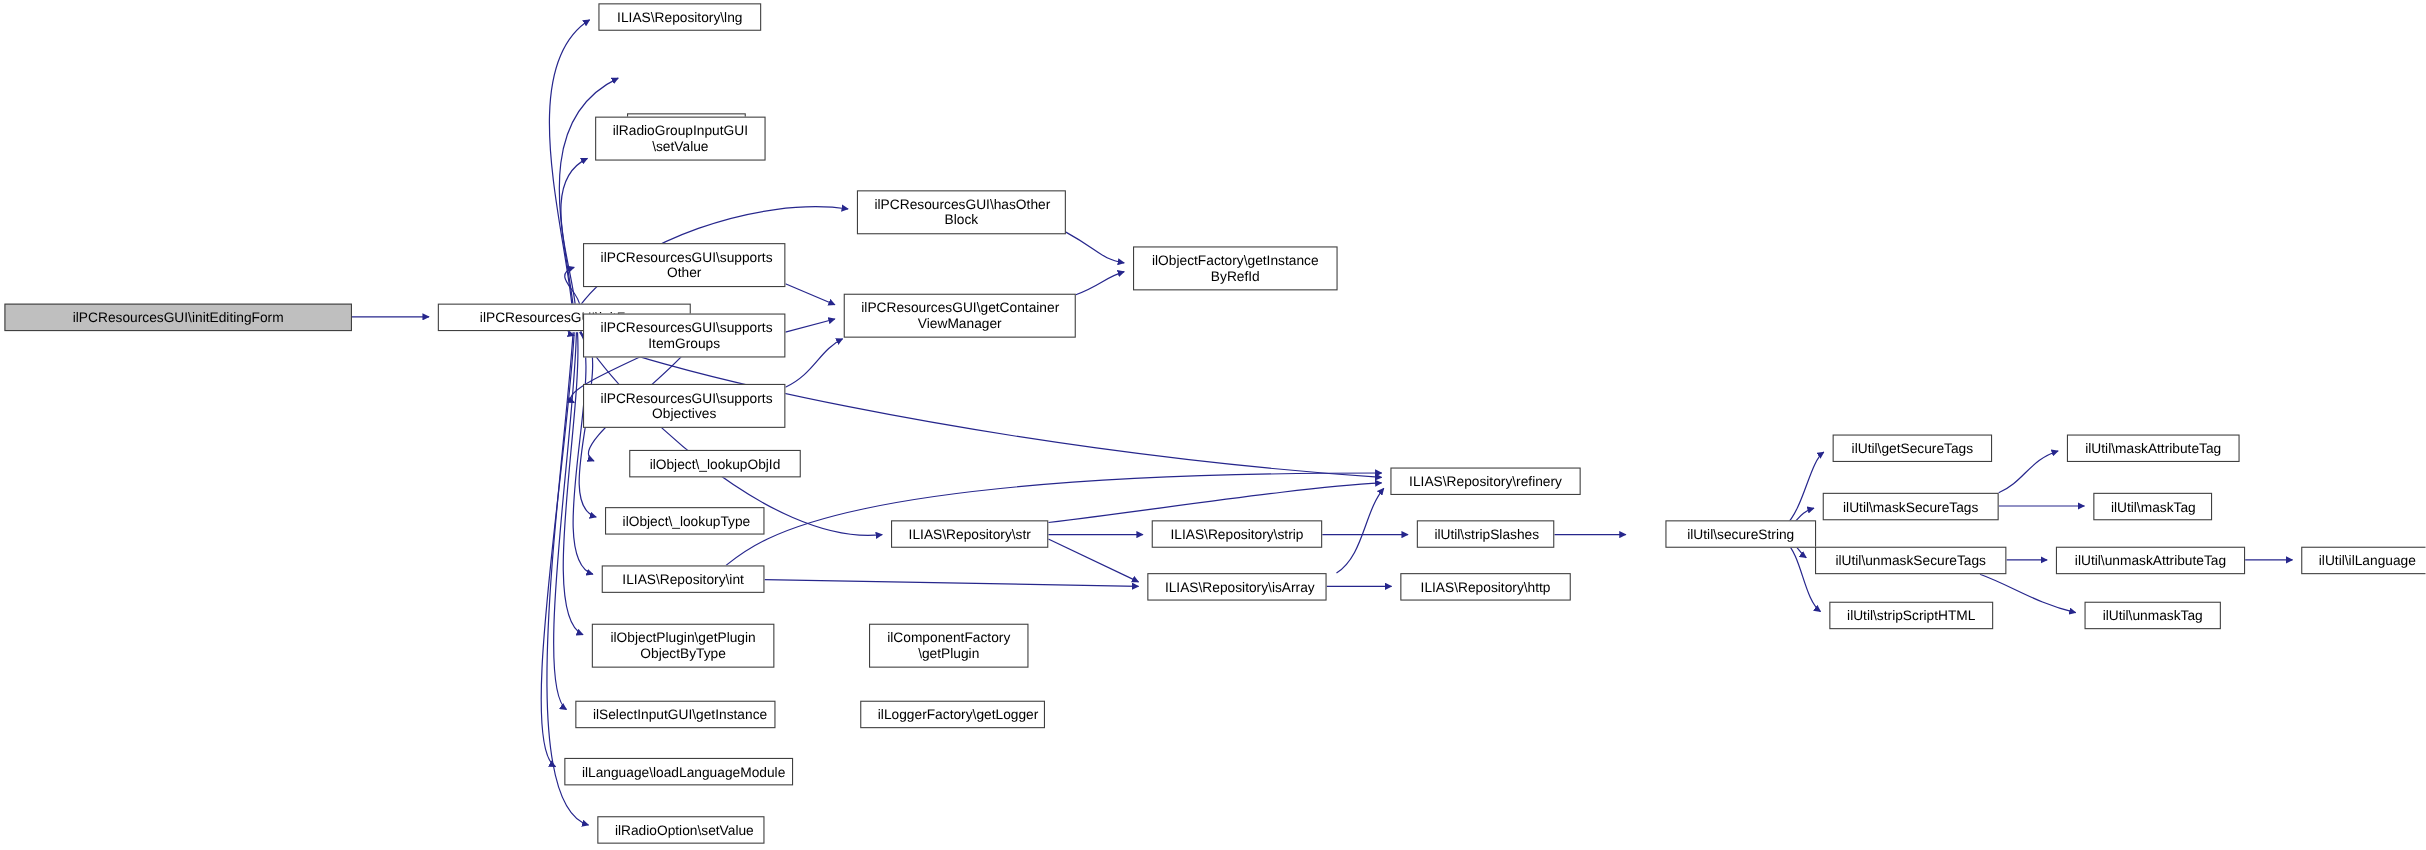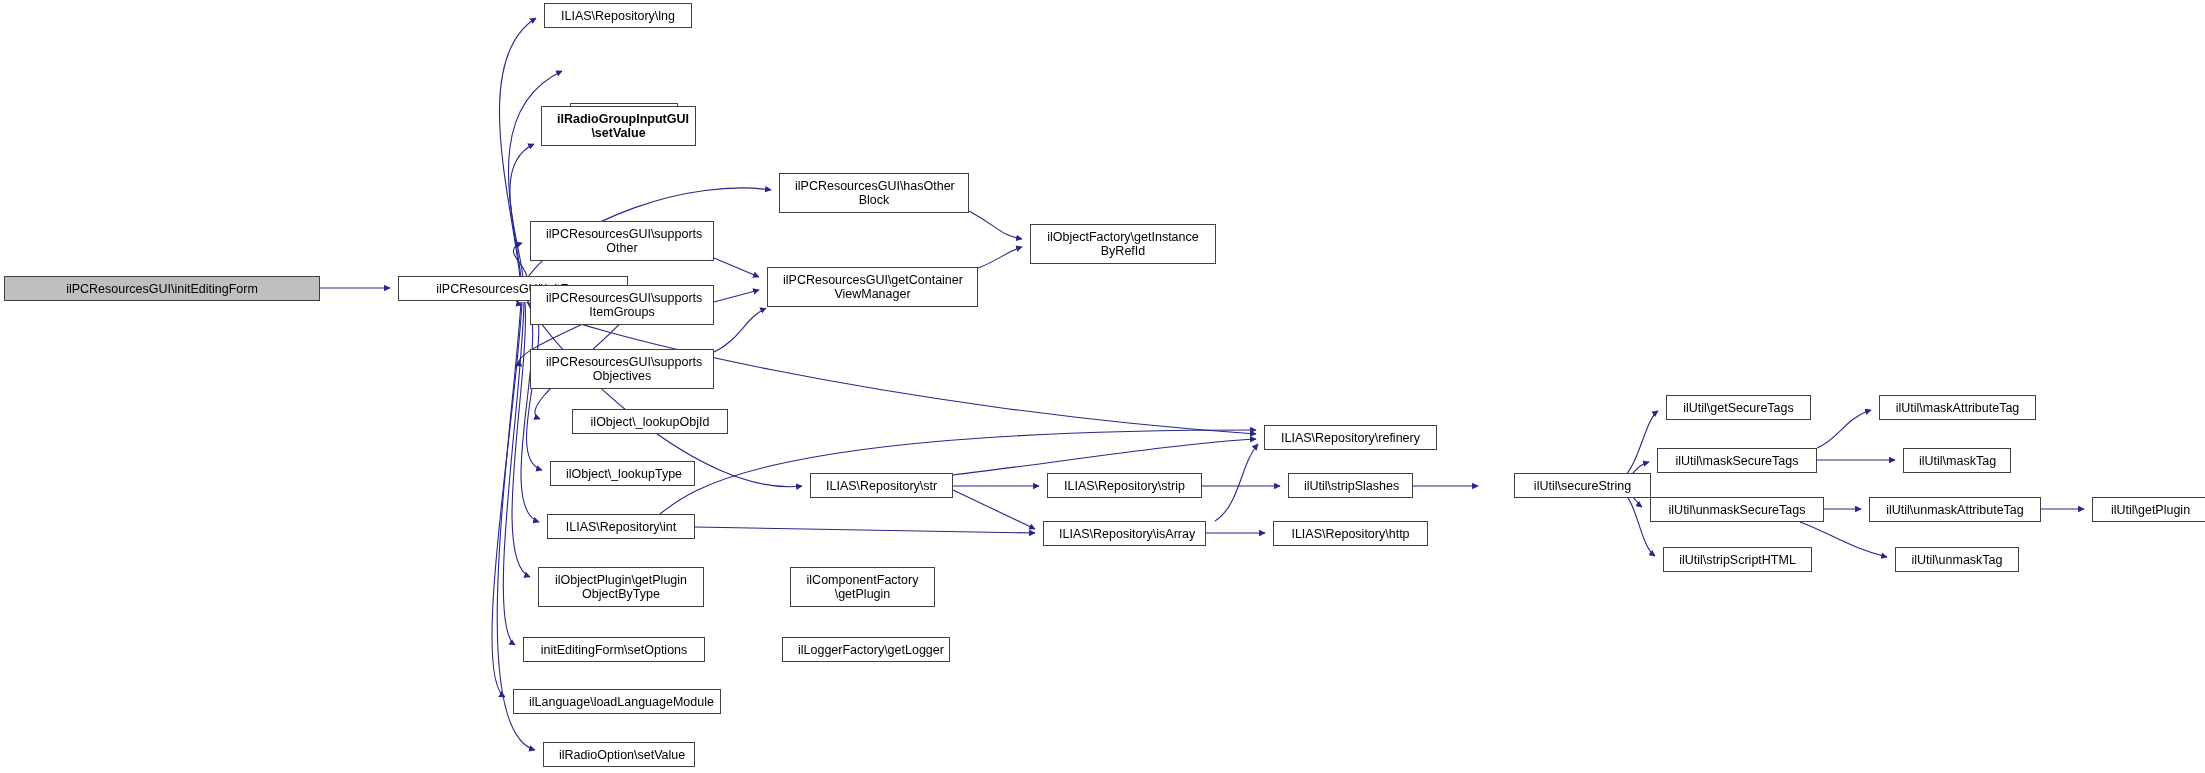--- a/index.html
+++ b/index.html
@@ -64,34 +64,34 @@
         <path d="M1824,509 L1861,509" fill="none" stroke="#26268c" stroke-width="1.1" marker-end="url(#arrow)"></path>
         <path d="M1800,522 C1830,533 1850,548 1887,557" fill="none" stroke="#26268c" stroke-width="1.1" marker-end="url(#arrow)"></path>
         <path d="M2041,509 L2084,509" fill="none" stroke="#26268c" stroke-width="1.1" marker-end="url(#arrow)"></path>
       </g>
   </svg>
   <div id="node-layer">
       <div class="node root" style="left: 4px; top: 276px; width: 316px; height: 25px;"><span>ilPCResourcesGUI\initEditingForm</span></div>
       <div class="node" style="left: 398px; top: 276px; width: 230px; height: 25px;"><span>ilPCResourcesGUI\initForm</span></div>
       <div class="node" style="left: 544px; top: 3px; width: 148px; height: 25px;"><span>ILIAS\Repository\lng</span></div>
       <div class="node" style="left: 570px; top: 57px; width: 108px; height: 25px; margin-top: 46px;"><span>ilLanguage\txt</span></div>
-      <div class="node" style="left: 541px; top: 106px; width: 155px; height: 40px; font-weight: bold;"><span>ilRadioGroupInputGUI
+      <div class="node" style="left: 541px; top: 106px; width: 155px; height: 40px;"><span>ilRadioGroupInputGUI
 \setValue</span></div>
       <div class="node" style="left: 530px; top: 221px; width: 184px; height: 40px;"><span>ilPCResourcesGUI\supports
 Other</span></div>
       <div class="node" style="left: 530px; top: 285px; width: 184px; height: 40px;"><span>ilPCResourcesGUI\supports
 ItemGroups</span></div>
       <div class="node" style="left: 530px; top: 349px; width: 184px; height: 40px;"><span>ilPCResourcesGUI\supports
 Objectives</span></div>
       <div class="node" style="left: 572px; top: 409px; width: 156px; height: 25px;"><span>ilObject\_lookupObjId</span></div>
       <div class="node" style="left: 550px; top: 461px; width: 145px; height: 25px;"><span>ilObject\_lookupType</span></div>
       <div class="node" style="left: 547px; top: 514px; width: 148px; height: 25px;"><span>ILIAS\Repository\int</span></div>
       <div class="node" style="left: 538px; top: 567px; width: 166px; height: 40px;"><span>ilObjectPlugin\getPlugin
 ObjectByType</span></div>
-      <div class="node" style="left: 523px; top: 637px; width: 182px; height: 25px;"><span>initEditingForm\setOptions</span></div>
+      <div class="node" style="left: 523px; top: 637px; width: 182px; height: 25px;"><span>ilSelectInputGUI\getInstance</span></div>
       <div class="node" style="left: 513px; top: 689px; width: 208px; height: 25px;"><span>ilLanguage\loadLanguageModule</span></div>
       <div class="node" style="left: 543px; top: 742px; width: 152px; height: 25px;"><span>ilRadioOption\setValue</span></div>
       <div class="node" style="left: 779px; top: 173px; width: 190px; height: 40px;"><span>ilPCResourcesGUI\hasOther
 Block</span></div>
       <div class="node" style="left: 767px; top: 267px; width: 211px; height: 40px;"><span>ilPCResourcesGUI\getContainer
 ViewManager</span></div>
       <div class="node" style="left: 1030px; top: 224px; width: 186px; height: 40px;"><span>ilObjectFactory\getInstance
 ByRefId</span></div>
       <div class="node" style="left: 810px; top: 473px; width: 143px; height: 25px;"><span>ILIAS\Repository\str</span></div>
       <div class="node" style="left: 1047px; top: 473px; width: 155px; height: 25px;"><span>ILIAS\Repository\strip</span></div>
@@ -104,15 +104,15 @@
       <div class="node" style="left: 782px; top: 637px; width: 168px; height: 25px;"><span>ilLoggerFactory\getLogger</span></div>
       <div class="node" style="left: 1486px; top: 473px; width: 137px; height: 25px; margin-left: 28px;"><span>ilUtil\secureString</span></div>
       <div class="node" style="left: 1666px; top: 395px; width: 145px; height: 25px;"><span>ilUtil\getSecureTags</span></div>
       <div class="node" style="left: 1657px; top: 448px; width: 160px; height: 25px; text-align: center;"><span>ilUtil\maskSecureTags</span></div>
       <div class="node" style="left: 1650px; top: 497px; width: 174px; height: 25px;"><span>ilUtil\unmaskSecureTags</span></div>
       <div class="node" style="left: 1663px; top: 547px; width: 149px; height: 25px;"><span>ilUtil\stripScriptHTML</span></div>
       <div class="node" style="left: 1879px; top: 395px; width: 157px; height: 25px;"><span>ilUtil\maskAttributeTag</span></div>
       <div class="node" style="left: 1903px; top: 448px; width: 108px; height: 25px;"><span>ilUtil\maskTag</span></div>
       <div class="node" style="left: 1869px; top: 497px; width: 172px; height: 25px;"><span>ilUtil\unmaskAttributeTag</span></div>
       <div class="node" style="left: 1895px; top: 547px; width: 124px; height: 25px;"><span>ilUtil\unmaskTag</span></div>
-      <div class="node" style="left: 2092px; top: 497px; width: 117px; height: 25px;"><span>ilUtil\getPlugin</span></div>
+      <div class="node" style="left: 2092px; top: 497px; width: 117px; height: 25px;"><span>ilUtil\ilLanguage</span></div>
     </div>
 </div>
 
 </body></html>

